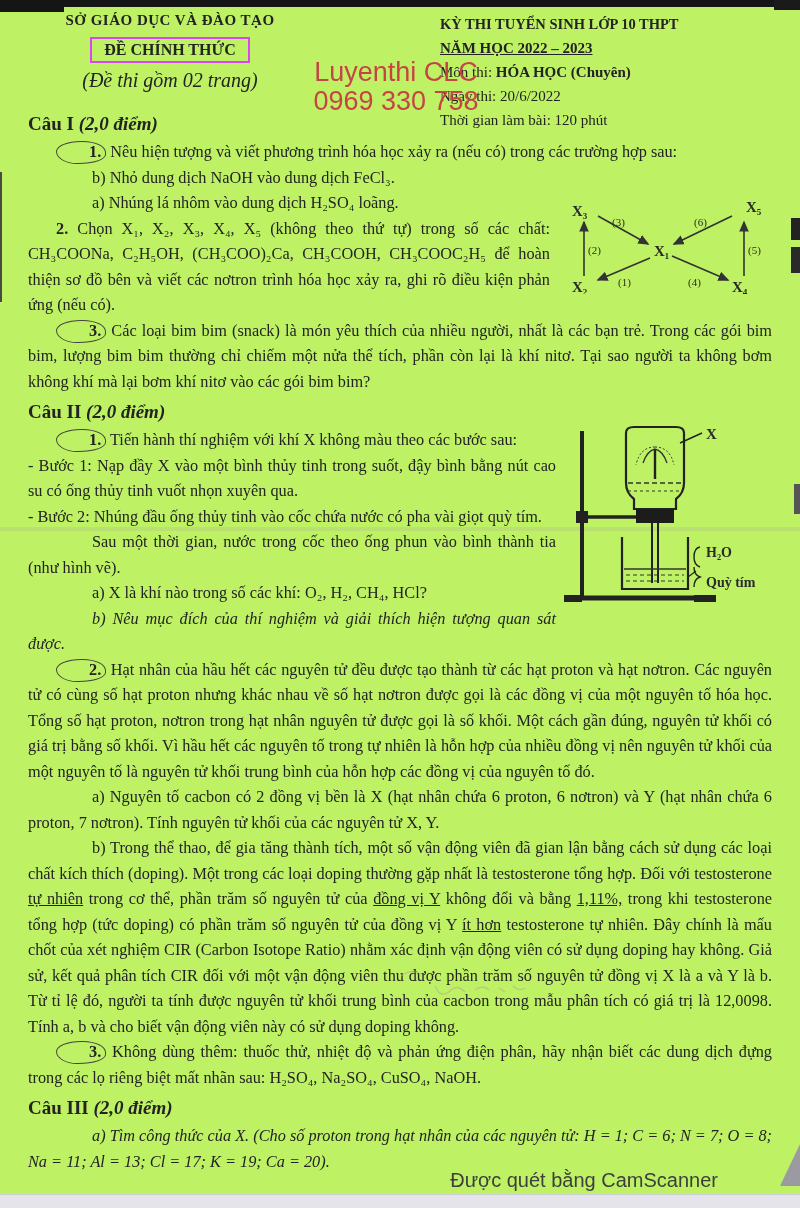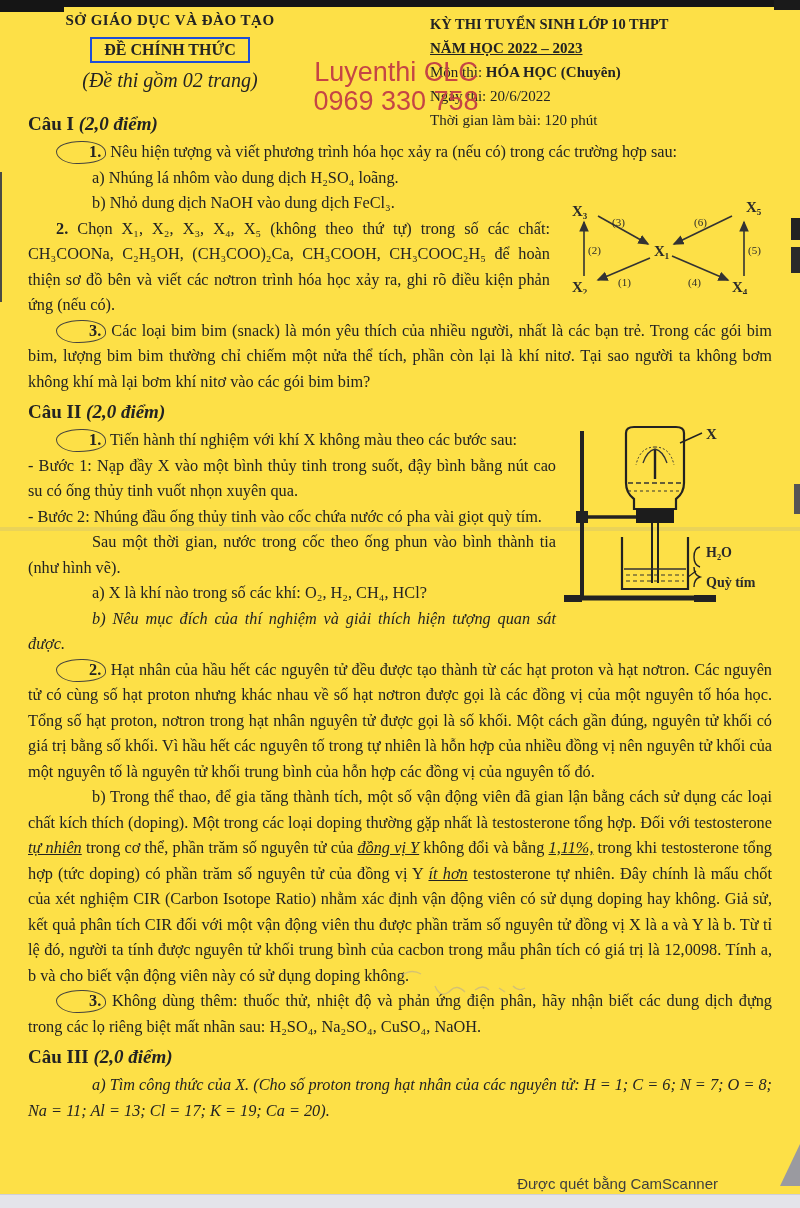--- a/index.html
+++ b/index.html
@@ -1,68 +1,68 @@
 <!DOCTYPE html>
 <html><head>
 <meta charset="utf-8">
 <style>
   html,body{margin:0;padding:0;}
   .page{
     position:relative;
     width:800px;height:1208px;
-    background:#fde047;
+    background:#bef264;
     overflow:hidden;
     font-family:"Liberation Serif", serif;
     color:#232323;
   }
   
   .top-bar{position:absolute;top:0;left:0;width:800px;height:7px;background:#151515;}
   .top-bar-left{position:absolute;top:0;left:0;width:64px;height:12px;background:#151515;}
   .top-bar-right{position:absolute;top:0;right:0;width:26px;height:10px;background:#1a1a1a;}
   .edge-mark-a{position:absolute;top:218px;right:0;width:9px;height:22px;background:#222;}
   .edge-mark-b{position:absolute;top:247px;right:0;width:9px;height:26px;background:#2a2a2a;}
   .edge-mark-c{position:absolute;top:484px;right:0;width:6px;height:30px;background:#555;}
   .edge-mark-d{position:absolute;top:172px;left:0;width:2px;height:130px;background:#4a4a44;}
   .crease{position:absolute;top:527px;left:0;width:800px;height:4px;background:rgba(170,162,150,0.22);}
   .bottom-band{position:absolute;bottom:0;left:0;width:800px;height:13px;background:#e4e4ea;border-top:1px solid #cfcfd8;}
   .cs-triangle{position:absolute;right:0;bottom:22px;width:0;height:0;
     border-right:20px solid #9a9aa0;border-top:42px solid transparent;}
   
   .hdr{position:absolute;top:12px;left:0;width:800px;}
   .hdr-left{position:absolute;left:40px;top:0;width:260px;text-align:center;font-size:15px;}
   .hdr-left .dept{font-weight:700;letter-spacing:.5px;}
-  .official-box{display:inline-block;margin-top:8px;padding:2px 12px;border:2px solid #1d4ed8;font-weight:700;font-size:16px;}
+  .official-box{display:inline-block;margin-top:8px;padding:2px 12px;border:2px solid #d946ef;font-weight:700;font-size:16px;}
   .pages-note{margin-top:6px;font-style:italic;font-size:20px;}
-  .hdr-right{position:absolute;left:430px;top:0;width:350px;font-size:15px;line-height:24px;}
+  .hdr-right{position:absolute;left:440px;top:0;width:350px;font-size:15px;line-height:24px;}
   .hdr-right .t1{font-weight:700;font-size:14.5px;}
   .b{font-weight:700;}
   .i{font-style:italic;}
   .bi{font-weight:700;font-style:italic;}
   .u2{text-decoration:underline;}
   .watermark{position:absolute;left:296px;top:58px;width:200px;text-align:center;
     font-family:"Liberation Sans", sans-serif;font-size:27px;line-height:29px;font-weight:400;}
   
   .bodytext{position:absolute;top:106px;left:28px;width:744px;font-size:16.3px;line-height:25.5px;}
   .sect{margin:5px 0 2px 0;font-size:19px;line-height:26px;}
   p.q{margin:0;text-align:justify;}
   .ind1{text-indent:28px;}
   .ind2{text-indent:64px;}
   .noind{text-indent:0;}
   .qn{font-weight:700;}
   .circ{display:inline-block;border:1.5px solid #46443e;
     border-radius:60% 55% 65% 50% / 55% 60% 50% 65%;
     padding:0 4px 1px 4px;line-height:20px;}
-  .ul{text-decoration:underline;font-style:italic;}
+  .ul{text-decoration:underline;}
   
   .scheme-float{float:right;width:212px;height:100px;margin:-22px 0 4px 10px;position:relative;}
   .apparatus-float{float:right;width:208px;height:192px;margin:-6px 0 2px 8px;position:relative;}
   svg text{font-family:"Liberation Serif", serif;fill:#2a2a2a;}
   .scribble{position:absolute;left:395px;top:968px;opacity:.55;}
   .camline{position:absolute;right:82px;bottom:16px;
-    font-family:"Liberation Sans", sans-serif;font-size:15px;font-weight:500;color:#3e3e3e;}
+    font-family:"Liberation Sans", sans-serif;font-size:20px;font-weight:500;color:#3e3e3e;}
 </style>
 </head>
 <body>
 
 <div class="page">
 
   <div class="top-bar"></div>
   <div class="top-bar-left"></div>
   <div class="top-bar-right"></div>
   <div class="edge-mark-a"></div>
@@ -88,22 +88,22 @@
 
   <div class="watermark" style="color:#c54545;">
     <div>Luyenthi CLC</div>
     <div>0969 330 758</div>
   </div>
 
   <div class="bodytext">
 
     <h3 class="sect"><span class="b">Câu I</span> <span class="bi">(2,0 điểm)</span></h3>
     <p class="q ind1"><span class="qn circ">1.</span> <span>Nêu hiện tượng và viết phương trình hóa học xảy ra (nếu có) trong các trường hợp sau:</span></p>
+    <p class="q ind2">b) Nhỏ dung dịch NaOH vào dung dịch FeCl₃.</p>
     <p class="q ind2">a) Nhúng lá nhôm vào dung dịch H₂SO₄ loãng.</p>
-    <p class="q ind2">b) Nhỏ dung dịch NaOH vào dung dịch FeCl₃.</p>
 
     <div class="scheme-float">
       <svg width="212" height="100" viewBox="0 0 212 100">
         <defs>
           <marker id="ah" markerWidth="8" markerHeight="8" refX="6" refY="3" orient="auto">
             <path d="M0,0 L7,3 L0,6 Z" fill="#333"></path>
           </marker>
         </defs>
         <line x1="24" y1="82" x2="24" y2="28" stroke="#333" stroke-width="1.6" marker-end="url(#ah)"></line>
         <line x1="38" y1="22" x2="88" y2="50" stroke="#333" stroke-width="1.6" marker-end="url(#ah)"></line>
@@ -171,20 +171,21 @@
     </div>
 
     <p class="q ind1"><span class="qn circ">1.</span> <span>Tiến hành thí nghiệm với khí X không màu theo các bước sau:</span></p>
     <p class="q noind">- Bước 1: Nạp đầy X vào một bình thủy tinh trong suốt, đậy bình bằng nút cao su có ống thủy tinh vuốt nhọn xuyên qua.</p>
     <p class="q noind">- Bước 2: Nhúng đầu ống thủy tinh vào cốc chứa nước có pha vài giọt quỳ tím.</p>
     <p class="q ind2">Sau một thời gian, nước trong cốc theo ống phun vào bình thành tia (như hình vẽ).</p>
     <p class="q ind2">a) X là khí nào trong số các khí: O₂, H₂, CH₄, HCl?</p>
     <p class="q ind2 i">b) Nêu mục đích của thí nghiệm và giải thích hiện tượng quan sát được.</p>
 
     <p class="q ind1"><span class="qn circ">2.</span> <span>Hạt nhân của hầu hết các nguyên tử đều được tạo thành từ các hạt proton và hạt nơtron. Các nguyên tử có cùng số hạt proton nhưng khác nhau về số hạt nơtron được gọi là các đồng vị của một nguyên tố hóa học. Tổng số hạt proton, nơtron trong hạt nhân nguyên tử được gọi là số khối. Một cách gần đúng, nguyên tử khối có giá trị bằng số khối. Vì hầu hết các nguyên tố trong tự nhiên là hỗn hợp của nhiều đồng vị nên nguyên tử khối của một nguyên tố là nguyên tử khối trung bình của hỗn hợp các đồng vị của nguyên tố đó.</span></p>
+    <p class="q ind2">a) Nguyên tố cacbon có 2 đồng vị bền là X (hạt nhân chứa 6 proton, 6 nơtron) và Y (hạt nhân chứa 6 proton, 7 nơtron). Tính nguyên tử khối của các nguyên tử X, Y.</p>
     <p class="q ind2"><span>b) Trong thể thao, để gia tăng thành tích, một số vận động viên đã gian lận bằng cách sử dụng các loại chất kích thích (doping). Một trong các loại doping thường gặp nhất là testosterone tổng hợp. Đối với testosterone </span><span class="ul">tự nhiên</span><span> trong cơ thể, phần trăm số nguyên tử của </span><span class="ul">đồng vị Y</span><span> không đổi và bằng </span><span class="ul">1,11%,</span><span> trong khi testosterone tổng hợp (tức doping) có phần trăm số nguyên tử của đồng vị Y </span><span class="ul">ít hơn</span><span> testosterone tự nhiên. Đây chính là mấu chốt của xét nghiệm CIR (Carbon Isotope Ratio) nhằm xác định vận động viên có sử dụng doping hay không. Giả sử, kết quả phân tích CIR đối với một vận động viên thu được phần trăm số nguyên tử đồng vị X là a và Y là b. Từ tỉ lệ đó, người ta tính được nguyên tử khối trung bình của cacbon trong mẫu phân tích có giá trị là 12,0098. Tính a, b và cho biết vận động viên này có sử dụng doping không.</span></p>
     <p class="q ind1"><span class="qn circ">3.</span> <span>Không dùng thêm: thuốc thử, nhiệt độ và phản ứng điện phân, hãy nhận biết các dung dịch đựng trong các lọ riêng biệt mất nhãn sau: H₂SO₄, Na₂SO₄, CuSO₄, NaOH.</span></p>
 
     <h3 class="sect"><span class="b">Câu III</span> <span class="bi">(2,0 điểm)</span></h3>
     <p class="q ind2 i">a) Tìm công thức của X. (Cho số proton trong hạt nhân của các nguyên tử: H = 1; C = 6; N = 7; O = 8; Na = 11; Al = 13; Cl = 17; K = 19; Ca = 20).</p>
 
   </div>
 
   <svg class="scribble" width="160" height="34" viewBox="0 0 160 34">
     <path d="M6,8 q10,-8 20,-2 M40,18 q6,14 16,4 q6,-6 14,2 M80,22 q8,-6 14,0 M104,20 l6,4 M118,18 q6,6 12,2" stroke="#b4a998" stroke-width="1.4" fill="none"></path>

